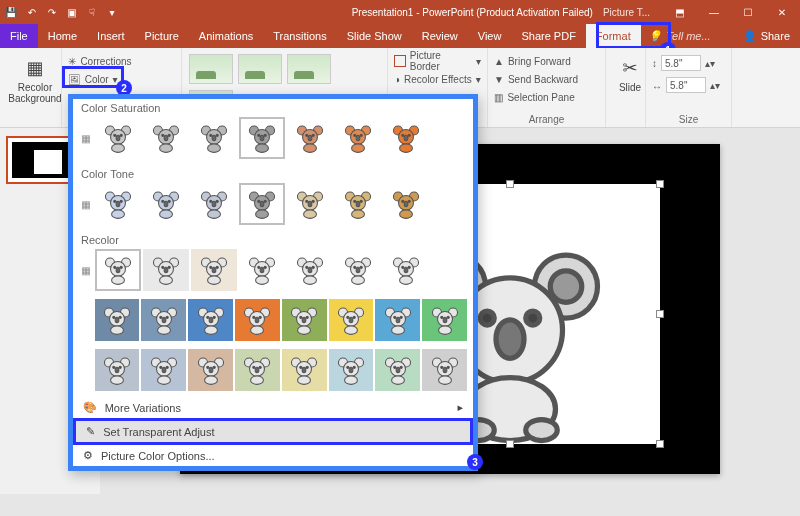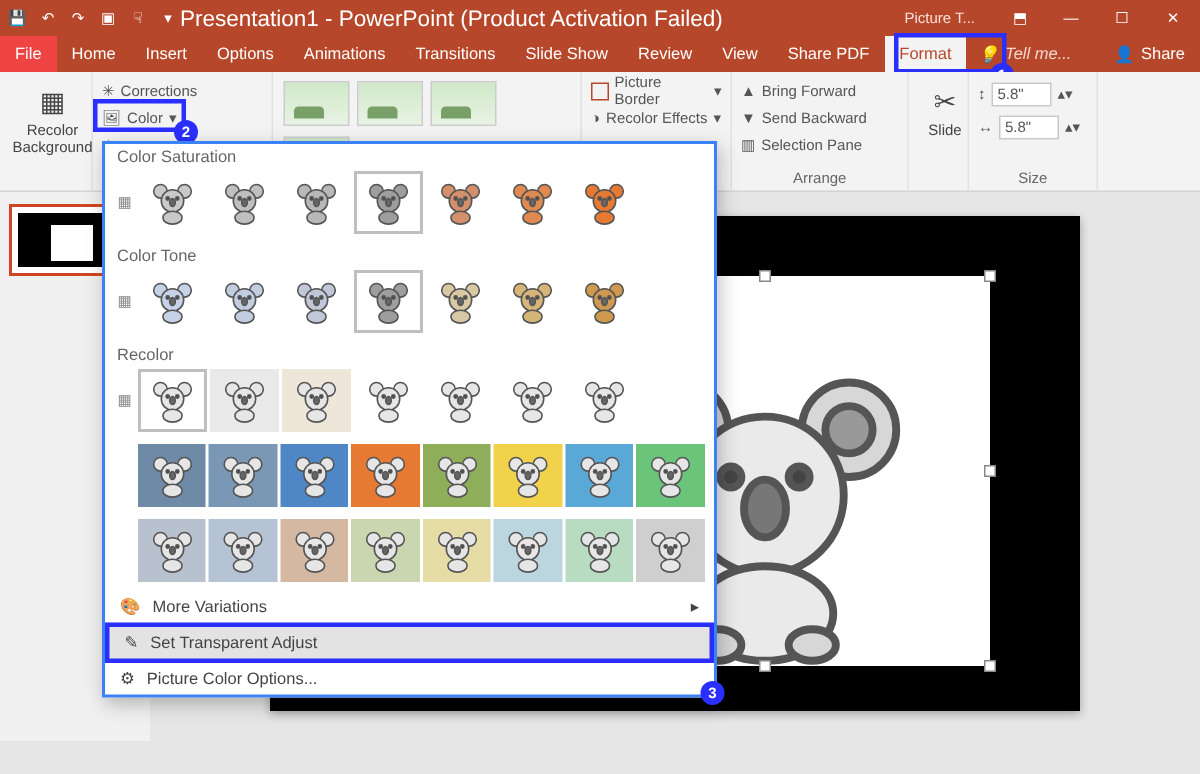--- a/index.html
+++ b/index.html
@@ -2,29 +2,29 @@
 <html><head>
 <meta charset="utf-8">
 <style>
   * { box-sizing: border-box; margin: 0; padding: 0; font-family: "Segoe UI", Arial, sans-serif; }
   body { width: 800px; height: 516px; background: #e6e6e6; position: relative; overflow: hidden; font-size: 11px; }
 
   
   .titlebar { height: 24px; background: #b7472a; color: #fff; display: flex; align-items: center; padding: 0 4px; }
   .titlebar .qat { display: flex; align-items: center; gap: 4px; }
   .titlebar .qat span { width: 16px; height: 16px; display: inline-flex; align-items: center; justify-content: center; font-size: 10px; color: #fff; }
-  .titlebar .title { flex: 1; text-align: left; font-size: 15px; }
+  .titlebar .title { flex: 1; text-align: right; font-size: 10px; }
   .titlebar .right { display: flex; align-items: center; gap: 6px; }
   .titlebar .ctx { font-size: 10px; color: #fce0da; padding: 0 10px; }
   .titlebar .winbtn { width: 28px; height: 24px; display: inline-flex; align-items: center; justify-content: center; font-size: 10px; }
 
   
   .tabs { height: 24px; background: #b7472a; color: #fff; display: flex; align-items: stretch; font-size: 11px; position: relative; }
   .tabs .tab { padding: 0 10px; display: flex; align-items: center; cursor: pointer; }
-  .tabs .tab.file { background: #ef4444; }
+  .tabs .tab.file { background: #6d28d9; }
   .tabs .tab.active { background: #f3f3f3; color: #b7472a; }
   .tabs .tellme { padding: 0 8px; display: flex; align-items: center; gap: 4px; font-style: italic; color: #f3d6cf; }
   .tabs .share { margin-left: auto; display: flex; align-items: center; gap: 4px; padding: 0 10px; }
   .format-hi { position: absolute; border: 3px solid #2a2fff; pointer-events: none; }
   .badge { position: absolute; width: 16px; height: 16px; border-radius: 50%; background: #2a2fff; color: #fff; font-size: 10px; display: flex; align-items: center; justify-content: center; pointer-events: none; font-weight: bold; }
 
   
   .ribbon { height: 80px; background: #f3f3f3; border-bottom: 1px solid #d4d4d4; display: flex; position: relative; }
   .group { border-right: 1px solid #e1e1e1; padding: 2px 6px 0 6px; display: flex; flex-direction: column; justify-content: space-between; }
   .group-label { text-align: center; font-size: 10px; color: #666; padding-bottom: 2px; }
@@ -43,21 +43,21 @@
   .slide { width: 540px; height: 330px; background: #000; position: relative; box-shadow: 0 2px 6px rgba(0,0,0,0.3); }
   .picture { position: absolute; left: 180px; top: 40px; width: 300px; height: 260px; background: #fff; display: flex; align-items: flex-end; justify-content: center; }
   .handle { position: absolute; width: 8px; height: 8px; background: #fff; border: 1px solid #888; }
   .thumb-item { border: 2px solid #d04523; background: #fff; width: 78px; height: 48px; position: relative; }
   .thumb-item .inner { position: absolute; inset: 4px; background: #000; }
   .thumb-item .inner::after { content:""; position:absolute; left:22px; top:8px; width:28px; height:24px; background:#fff; }
 
   
 
   
-  .popup { position: absolute; left: 68px; top: 94px; width: 410px; background: #fff; border: 2px solid #3b82f6; box-shadow: 2px 4px 12px rgba(0,0,0,0.25); font-size: 11px; }
+  .popup { position: absolute; left: 68px; top: 94px; width: 410px; background: #fff; border: 5px solid #3b82f6; box-shadow: 2px 4px 12px rgba(0,0,0,0.25); font-size: 11px; }
   .popup .section-label { color: #666; padding: 3px 8px 1px; }
   .popup .row { display: flex; padding: 2px 6px 6px 6px; gap: 2px; align-items: center; }
   .popup .row .mini { width: 14px; height: 14px; display:flex; align-items:center; justify-content:center; font-size:10px; color:#888; }
   .swatch { width: 46px; height: 42px; display: flex; align-items: center; justify-content: center; }
   .swatch.sel { border: 2px solid #bfbfbf; }
   .swatch svg { width: 32px; height: 32px; }
   .footer-item { display:flex; align-items:center; gap:8px; padding: 4px 10px; color:#444; }
   .footer-highlight { border: 3px solid #2a2fff; }
 
   
@@ -81,21 +81,21 @@
     <span class="winbtn">—</span>
     <span class="winbtn">☐</span>
     <span class="winbtn">✕</span>
   </div>
 </div>
 
 <div class="tabs">
   <div class="tab file">File</div>
   <div class="tab">Home</div>
   <div class="tab">Insert</div>
-  <div class="tab">Options</div>
+  <div class="tab">Picture</div>
   <div class="tab">Animations</div>
   <div class="tab">Transitions</div>
   <div class="tab">Slide Show</div>
   <div class="tab">Review</div>
   <div class="tab">View</div>
   <div class="tab">Share PDF</div>
   <div class="tab active">Format</div>
   <div class="tellme">
     <span>💡</span>
     <span>Tell me...</span>

